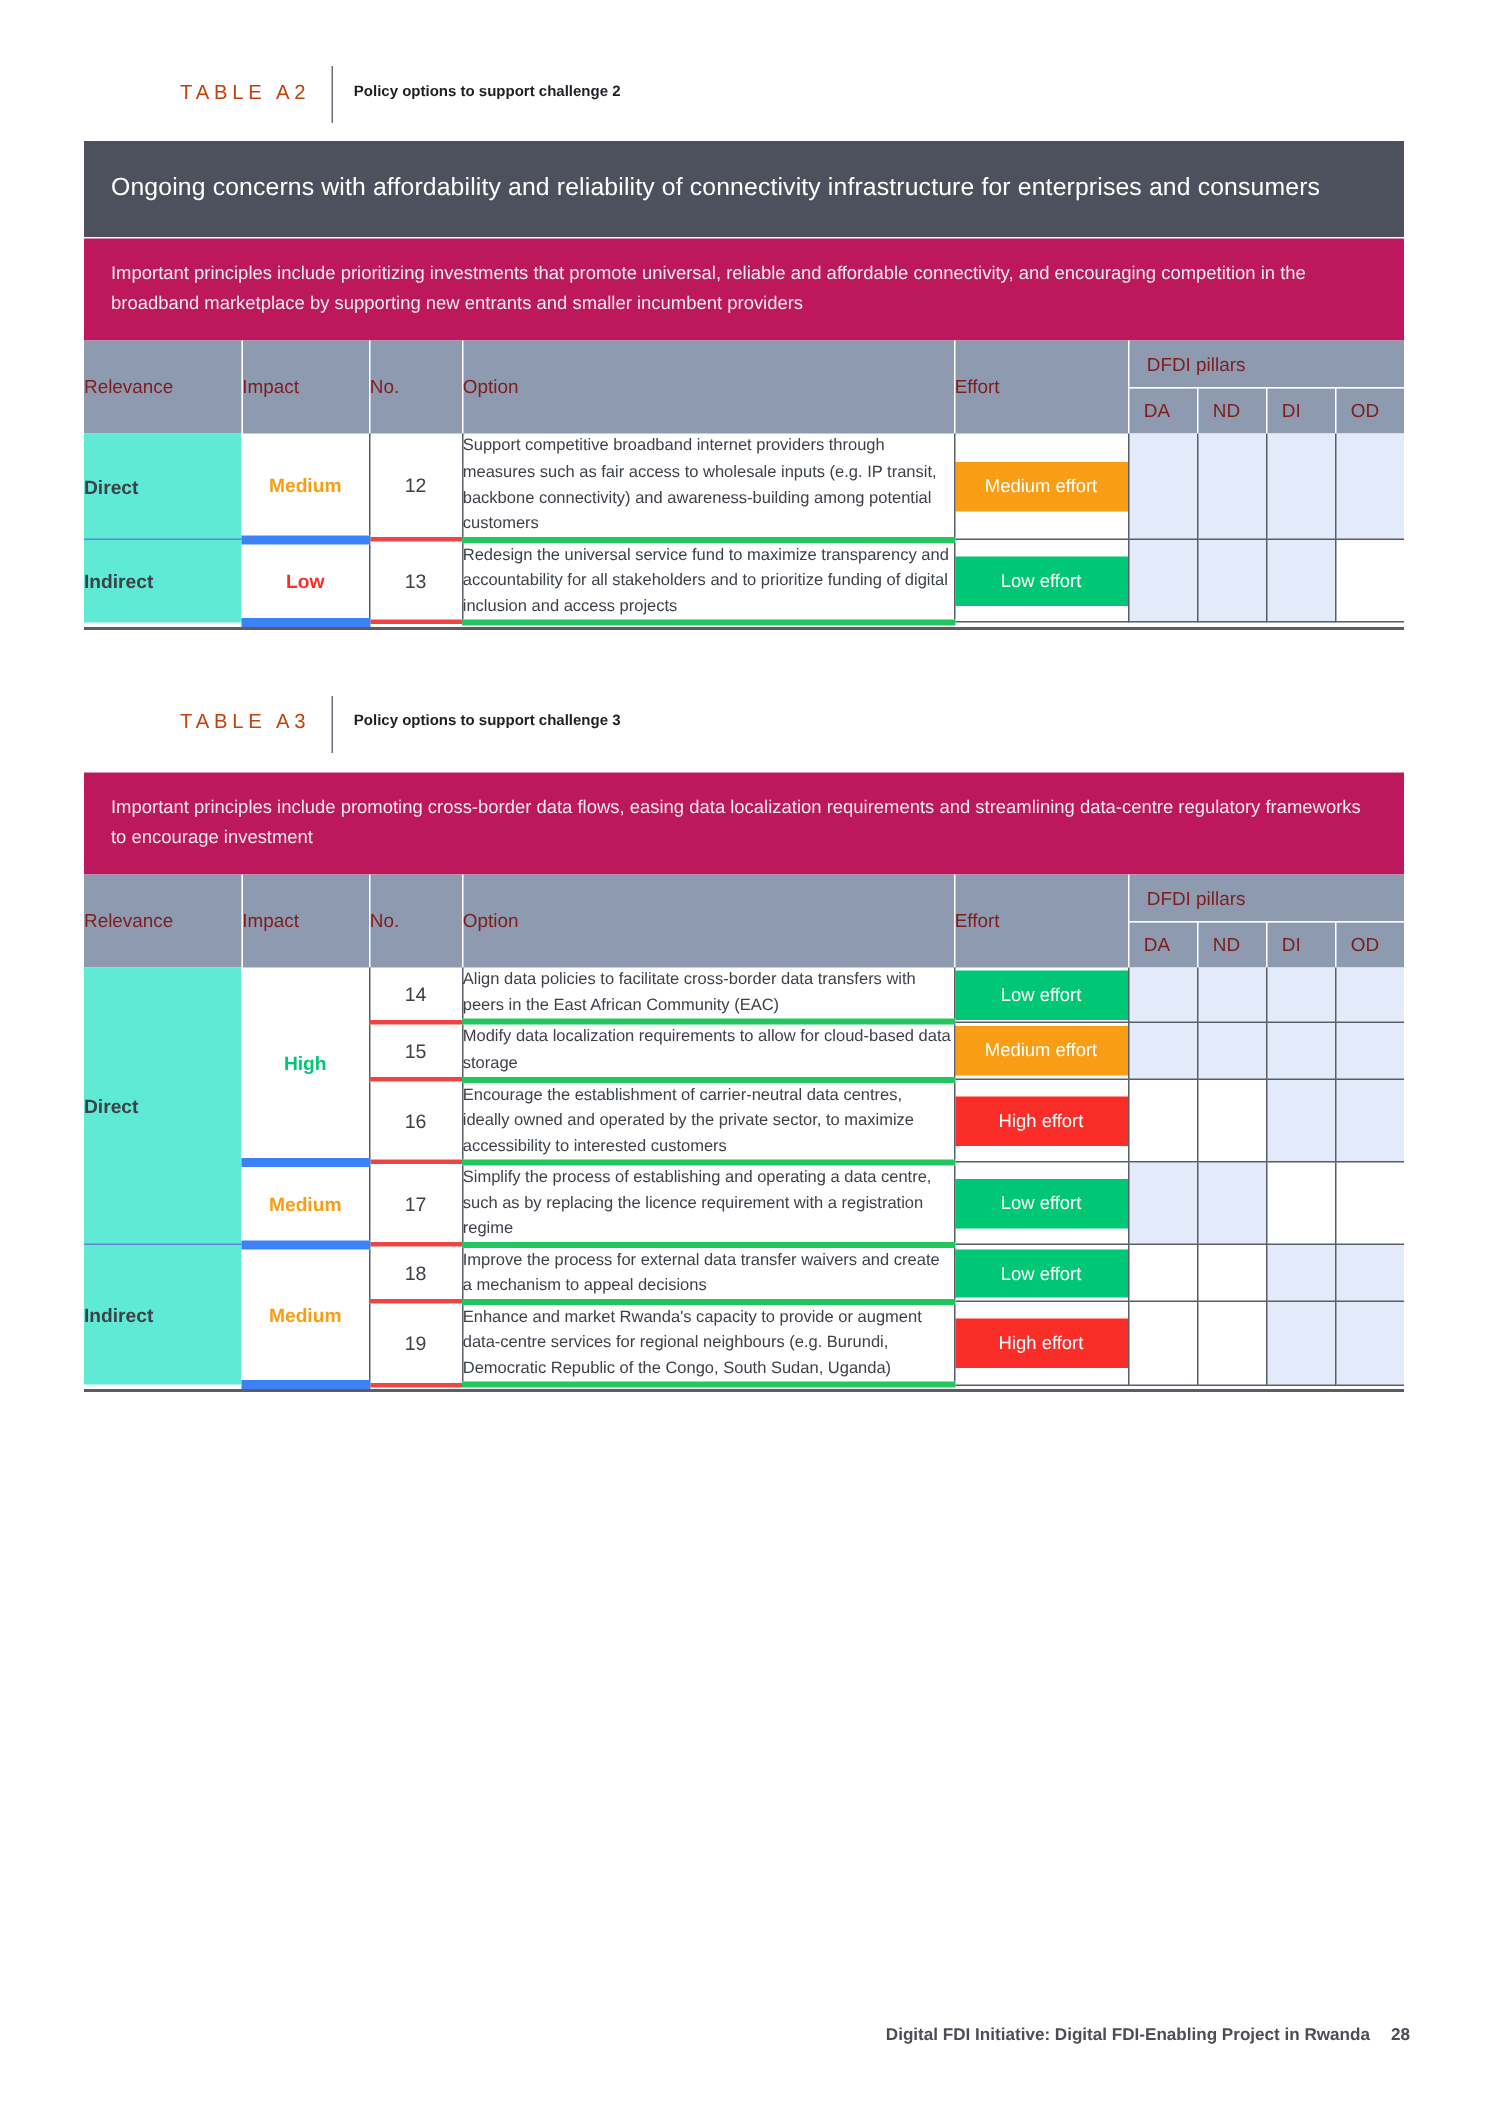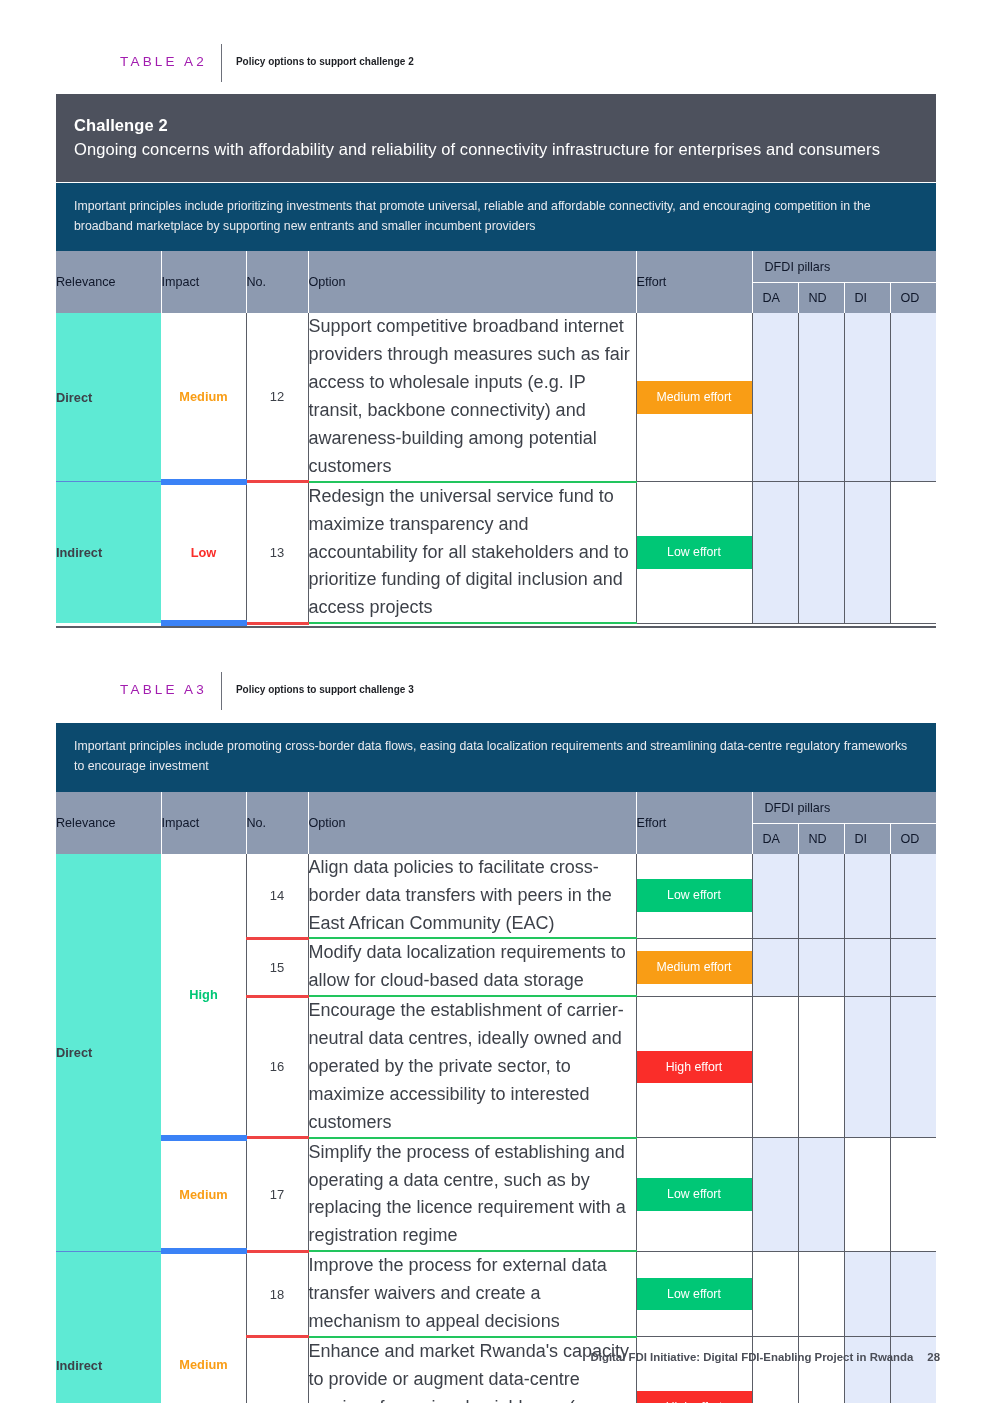--- a/index.html
+++ b/index.html
@@ -26,21 +26,21 @@
   
   .caption {
     display: flex;
     align-items: stretch;
     margin-left: 120px;
     height: 30px;
   }
   .caption-label {
     font-size: 13.5px;
     letter-spacing: 3.2px;
-    color: #a21caf;
+    color: #c2410c;
     display: flex;
     align-items: center;
     padding-right: 14px;
     white-space: nowrap;
   }
   .caption-rule {
     width: 1px;
     background: #6d707a;
     margin: -2px 0 -6px 0;
   }
@@ -71,21 +71,21 @@
     letter-spacing: .1px;
   }
   .banner-sub {
     font-size: 16.5px;
     font-weight: normal;
     line-height: 1.45;
     color: #ffffff;
     letter-spacing: .1px;
   }
   .principles {
-    background: #0c4a6e;
+    background: #be185d;
     color: #e9eaee;
     font-size: 12.3px;
     line-height: 1.65;
     padding: 13px 18px 15px 18px;
     border-top: 1.5px solid #ffffff;
   }
 
   
   table.opt {
     border-collapse: collapse;
@@ -100,21 +100,21 @@
   table.opt col.c-pil    { width:  46px; }
 
   table.opt th, table.opt td {
     padding: 0;
     vertical-align: middle;
   }
 
   
   .hdr th {
     background: #8d9ab0;
-    color: #0f172a;
+    color: #7f1d1d;
     font-size: 12.6px;
     font-weight: normal;
     text-align: left;
     padding: 10px 12px;
     border-right: 1px solid #ffffff;
     vertical-align: middle;
   }
   .hdr th.pillars-group {
     border-bottom: 1px solid #ffffff;
     padding: 9px 12px 8px 12px;
@@ -146,26 +146,26 @@
   }
   td.no {
     font-size: 13px;
     text-align: center;
     color: #3d4149;
     border-right: 1px solid #5a5d66;
     border-bottom: 3px solid #ef4444;
     vertical-align: middle;
   }
   td.opt-text {
-    font-size: 18px;
+    font-size: 11px;
     line-height: 1.55;
     color: #3d4149;
     padding: 11px 14px 11px 12px;
     border-right: 1px solid #5a5d66;
-    border-bottom: 2px solid #22c55e;
+    border-bottom: 4px solid #22c55e;
     vertical-align: middle;
   }
   td.eff {
     border-right: 1px solid #5a5d66;
     border-bottom: 1px solid #5a5d66;
     vertical-align: middle;
     padding: 0 1px;
   }
   .badge {
     display: block;
@@ -232,21 +232,20 @@
   <div class="caption">
     <div class="caption-label">TABLE A2</div>
     <div class="caption-rule"></div>
     <div class="caption-title">Policy options to support challenge 2</div>
   </div>
 
   <div class="spacer-sm"></div>
 
   <div class="tbl-wrap">
     <div class="banner">
-      <div class="banner-title">Challenge 2</div>
       <div class="banner-sub">Ongoing concerns with affordability and reliability of connectivity infrastructure for enterprises and consumers</div>
     </div>
     <div class="principles">Important principles include prioritizing investments that promote universal, reliable and affordable connectivity, and encouraging competition in the broadband marketplace by supporting new entrants and smaller incumbent providers</div>
 
     <table class="opt">
       <colgroup>
         <col class="c-rel">
           <col class="c-imp">
           <col class="c-no">
           <col class="c-opt">

